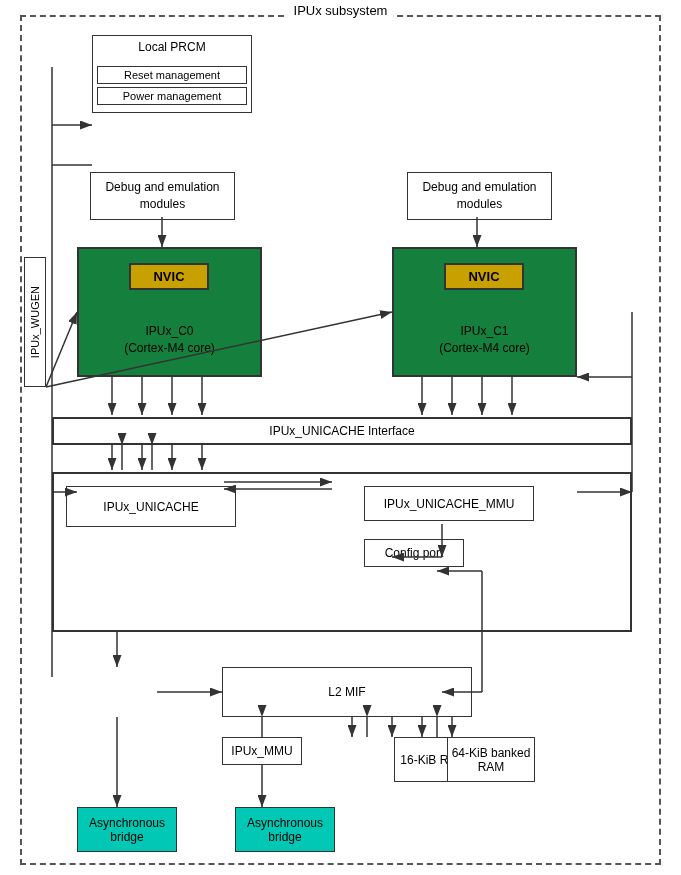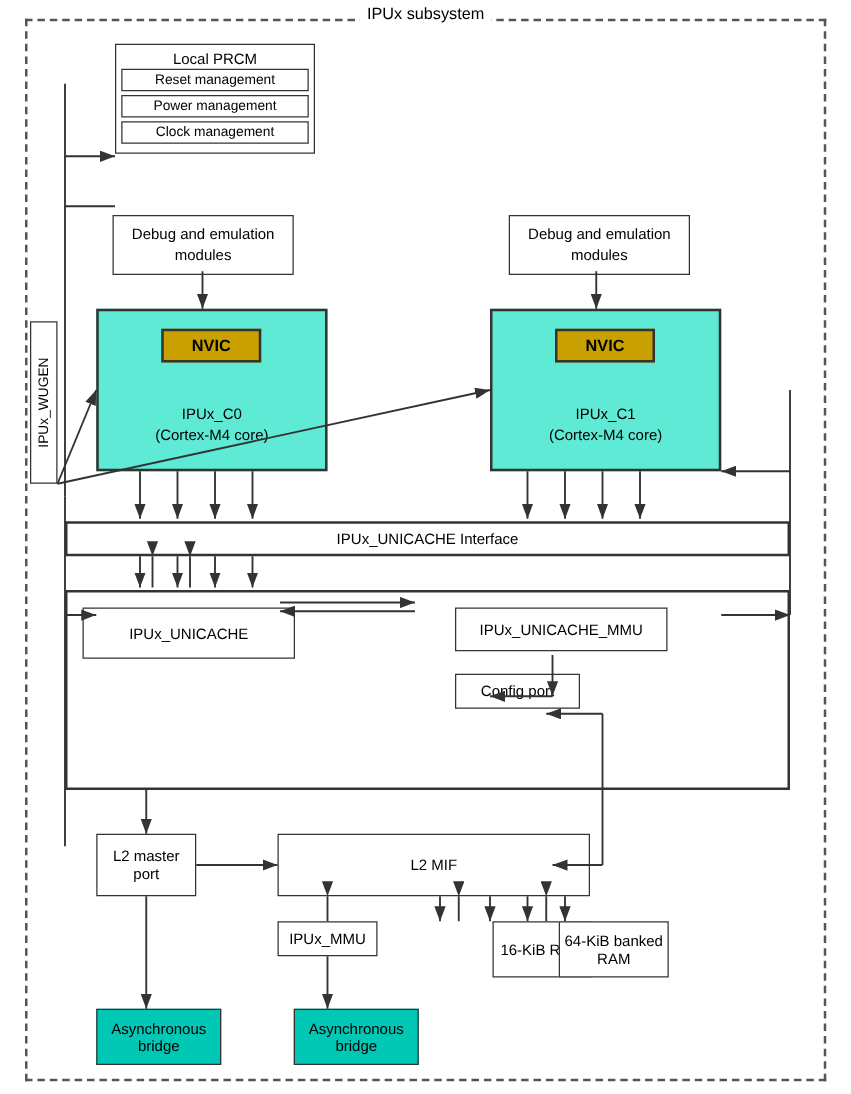--- a/index.html
+++ b/index.html
@@ -40,21 +40,21 @@
       top: 18px;
       left: 70px;
       width: 160px;
       border: 1.5px solid #333;
       background: #fff;
       padding: 4px;
     }
     .local-prcm-title {
       text-align: center;
       font-size: 12px;
-      margin-bottom: 1px;
+      margin-bottom: 12px;
     }
     .prcm-item {
       border: 1px solid #333;
       text-align: center;
       margin-bottom: 3px;
       padding: 2px 4px;
       font-size: 11px;
     }
 
     
@@ -95,21 +95,21 @@
     .debug-right {
       top: 155px;
       left: 385px;
       width: 145px;
     }
 
     
     .core-box {
       position: absolute;
       border: 2px solid #333;
-      background: #5eead4;
+      background: #15803d;
     }
     .core-left {
       top: 230px;
       left: 55px;
       width: 185px;
       height: 130px;
     }
     .core-right {
       top: 230px;
       left: 370px;
@@ -348,21 +348,20 @@
 </head>
 <body>
 
 <div class="main-container">
   <span class="title-label">IPUx subsystem</span>
 
   <div class="local-prcm">
     <div class="local-prcm-title">Local PRCM</div>
     <div class="prcm-item">Reset management</div>
     <div class="prcm-item">Power management</div>
-    <div class="prcm-item">Clock management</div>
   </div>
 
   <div class="wugen-box">
     <span class="wugen-text">IPUx_WUGEN</span>
   </div>
 
   <div class="debug-box debug-left">Debug and emulation modules</div>
   <div class="debug-box debug-right">Debug and emulation modules</div>
 
   <div class="core-box core-left">
@@ -376,23 +375,20 @@
   </div>
 
   <div class="unicache-interface">IPUx_UNICACHE Interface</div>
 
   <div class="lower-box">
     <div class="unicache-inner">IPUx_UNICACHE</div>
     <div class="unicache-mmu">IPUx_UNICACHE_MMU</div>
     <div class="config-port">Config port</div>
   </div>
 
-  <div class="l2-master">
-    <span>L2 master<br>port</span>
-  </div>
 
   <div class="l2-mif">L2 MIF</div>
 
   <div class="ipux-mmu">IPUx_MMU</div>
 
   <div class="rom-box">16-KiB ROM</div>
 
   <div class="ram-box">64-KiB banked RAM</div>
 
   <div class="async-bridge async-left">

